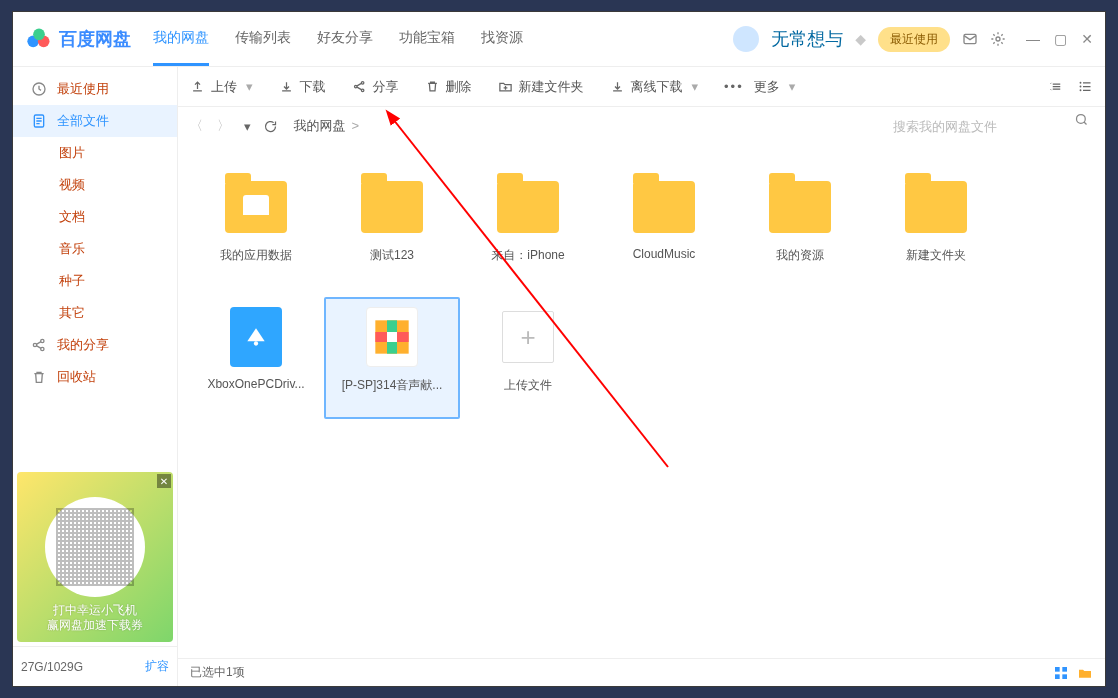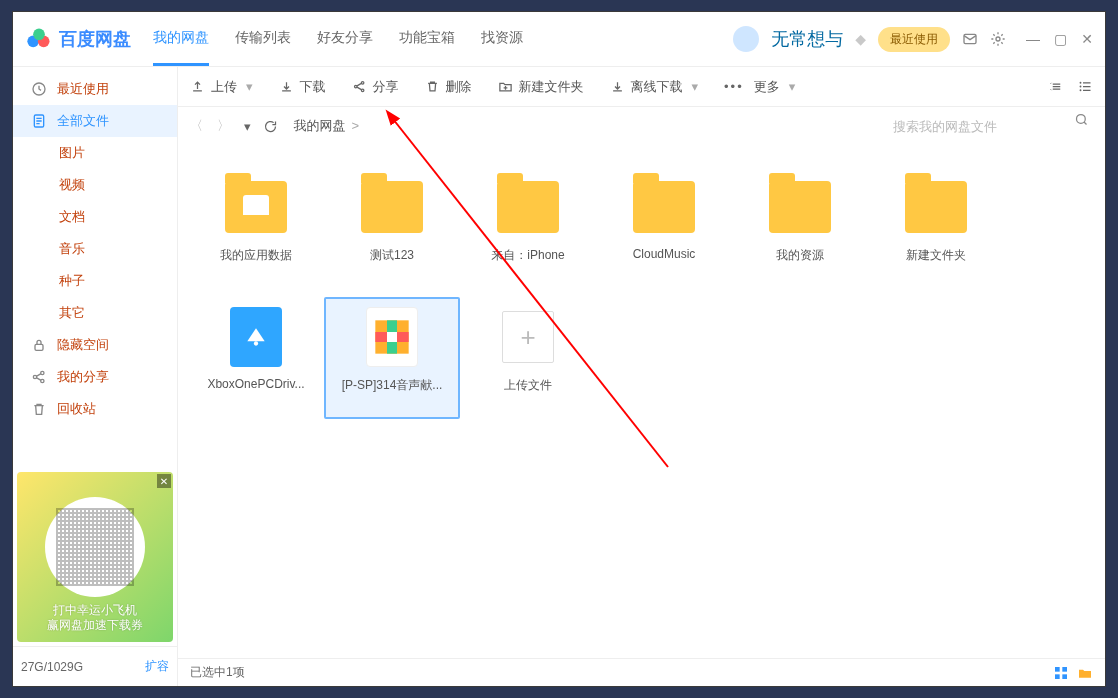--- a/index.html
+++ b/index.html
@@ -139,27 +139,20 @@
             <span>音乐</span>
           </div>
         <div class="side-item sub">
             <span>种子</span>
           </div>
         <div class="side-item sub">
             <span>其它</span>
           </div>
         <div class="side-item">
           <svg class="side-ico" viewBox="0 0 24 24">
-              <rect x="6" y="11" width="12" height="9" rx="2" fill="none" stroke="currentColor" stroke-width="2"></rect>
-              <path d="M9 11V8a3 3 0 016 0v3" fill="none" stroke="currentColor" stroke-width="2"></path>
-            </svg>
-          <span>隐藏空间</span>
-        </div>
-        <div class="side-item">
-          <svg class="side-ico" viewBox="0 0 24 24">
               <circle cx="6" cy="12" r="2.5" fill="none" stroke="currentColor" stroke-width="2"></circle>
               <circle cx="17" cy="6" r="2.5" fill="none" stroke="currentColor" stroke-width="2"></circle>
               <circle cx="17" cy="18" r="2.5" fill="none" stroke="currentColor" stroke-width="2"></circle>
               <path d="M8 11l7-4M8 13l7 4" stroke="currentColor" stroke-width="2"></path>
             </svg>
           <span>我的分享</span>
         </div>
         <div class="side-item">
           <svg class="side-ico" viewBox="0 0 24 24">
               <path d="M5 7h14M9 7V5h6v2M7 7l1 13h8l1-13" fill="none" stroke="currentColor" stroke-width="2"></path>

